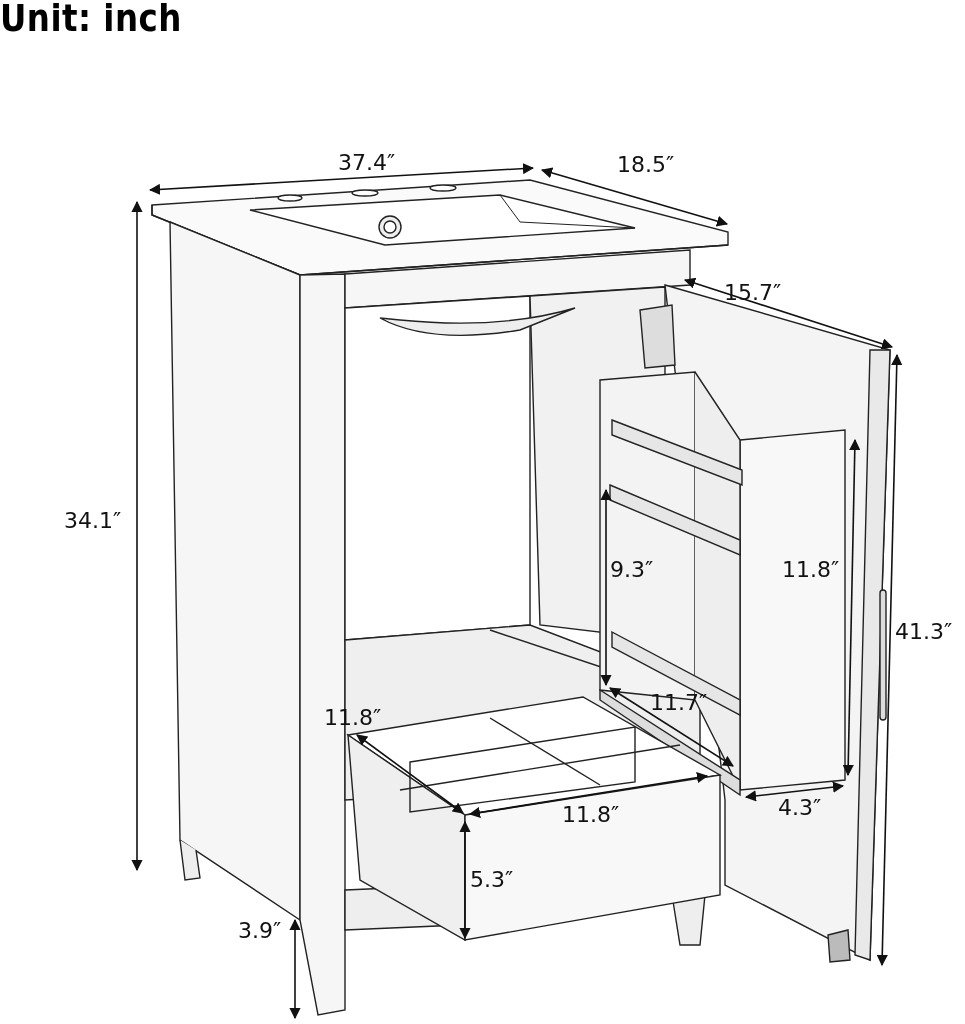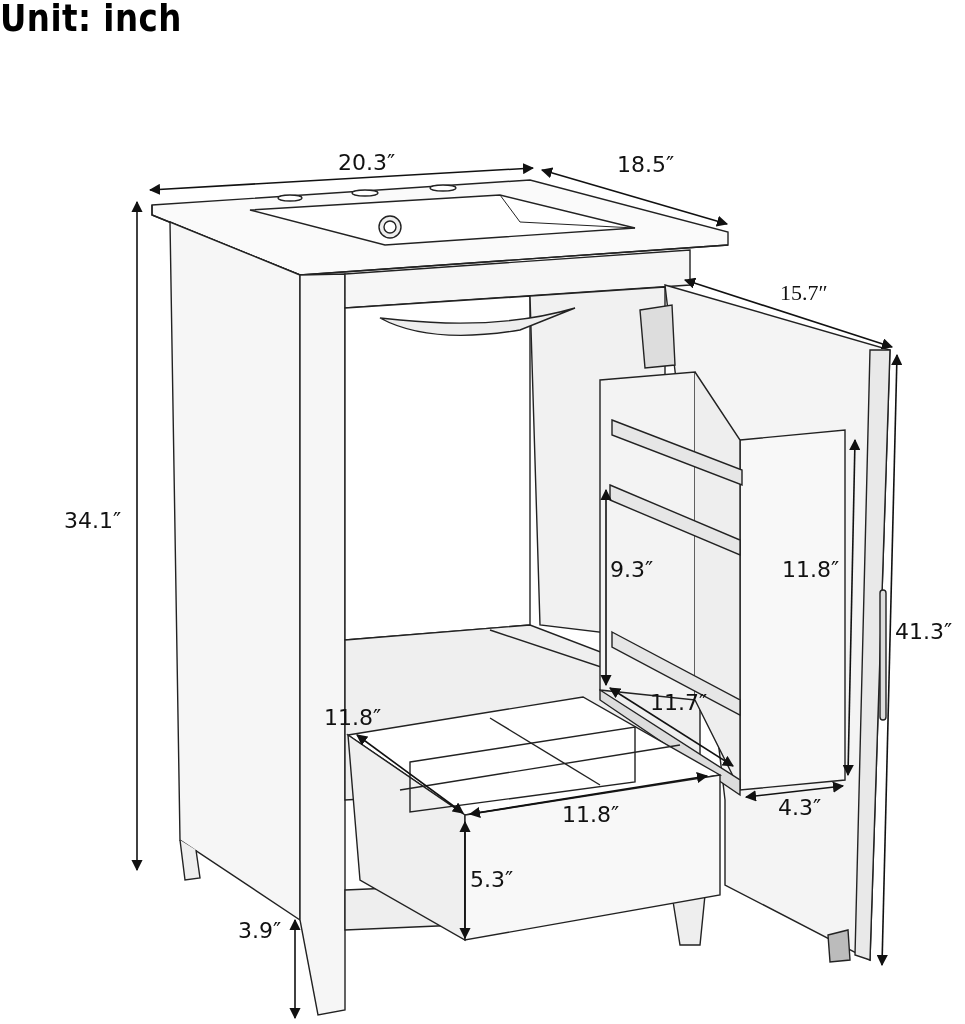--- a/index.html
+++ b/index.html
@@ -83,24 +83,24 @@
     <line x1="606" y1="490" x2="606" y2="685" marker-start="url(#arr)" marker-end="url(#arr)"></line>
     <line x1="610" y1="688" x2="733" y2="766" marker-start="url(#arr)" marker-end="url(#arr)"></line>
     <line x1="746" y1="797" x2="843" y2="786" marker-start="url(#arr)" marker-end="url(#arr)"></line>
     <line x1="357" y1="735" x2="463" y2="813" marker-start="url(#arr)" marker-end="url(#arr)"></line>
     <line x1="470" y1="814" x2="707" y2="776" marker-start="url(#arr)" marker-end="url(#arr)"></line>
     <line x1="465" y1="822" x2="465" y2="938" marker-start="url(#arr)" marker-end="url(#arr)"></line>
     <line x1="295" y1="920" x2="295" y2="1018" marker-start="url(#arr)" marker-end="url(#arr)"></line>
   </g>
 </svg>
 
-<div class="dim" style="left:338px;top:152px;">20.3″</div>
+<div class="dim" style="left:338px;top:152px;">37.4″</div>
 <div class="dim" style="left:617px;top:154px;">18.5″</div>
 <div class="dim" style="left:64px;top:510px;">34.1″</div>
-<div class="dim" style="left:780px;top:282px;font-family:Liberation Serif, serif;">15.7″</div>
+<div class="dim" style="left:724px;top:282px;">15.7″</div>
 <div class="dim" style="left:895px;top:621px;">41.3″</div>
 <div class="dim" style="left:782px;top:559px;">11.8″</div>
 <div class="dim" style="left:610px;top:559px;">9.3″</div>
 <div class="dim" style="left:650px;top:692px;">11.7″</div>
 <div class="dim" style="left:778px;top:797px;">4.3″</div>
 <div class="dim" style="left:324px;top:707px;">11.8″</div>
 <div class="dim" style="left:562px;top:804px;">11.8″</div>
 <div class="dim" style="left:470px;top:869px;">5.3″</div>
 <div class="dim" style="left:238px;top:902px;margin-top:18px;">3.9″</div>
 

